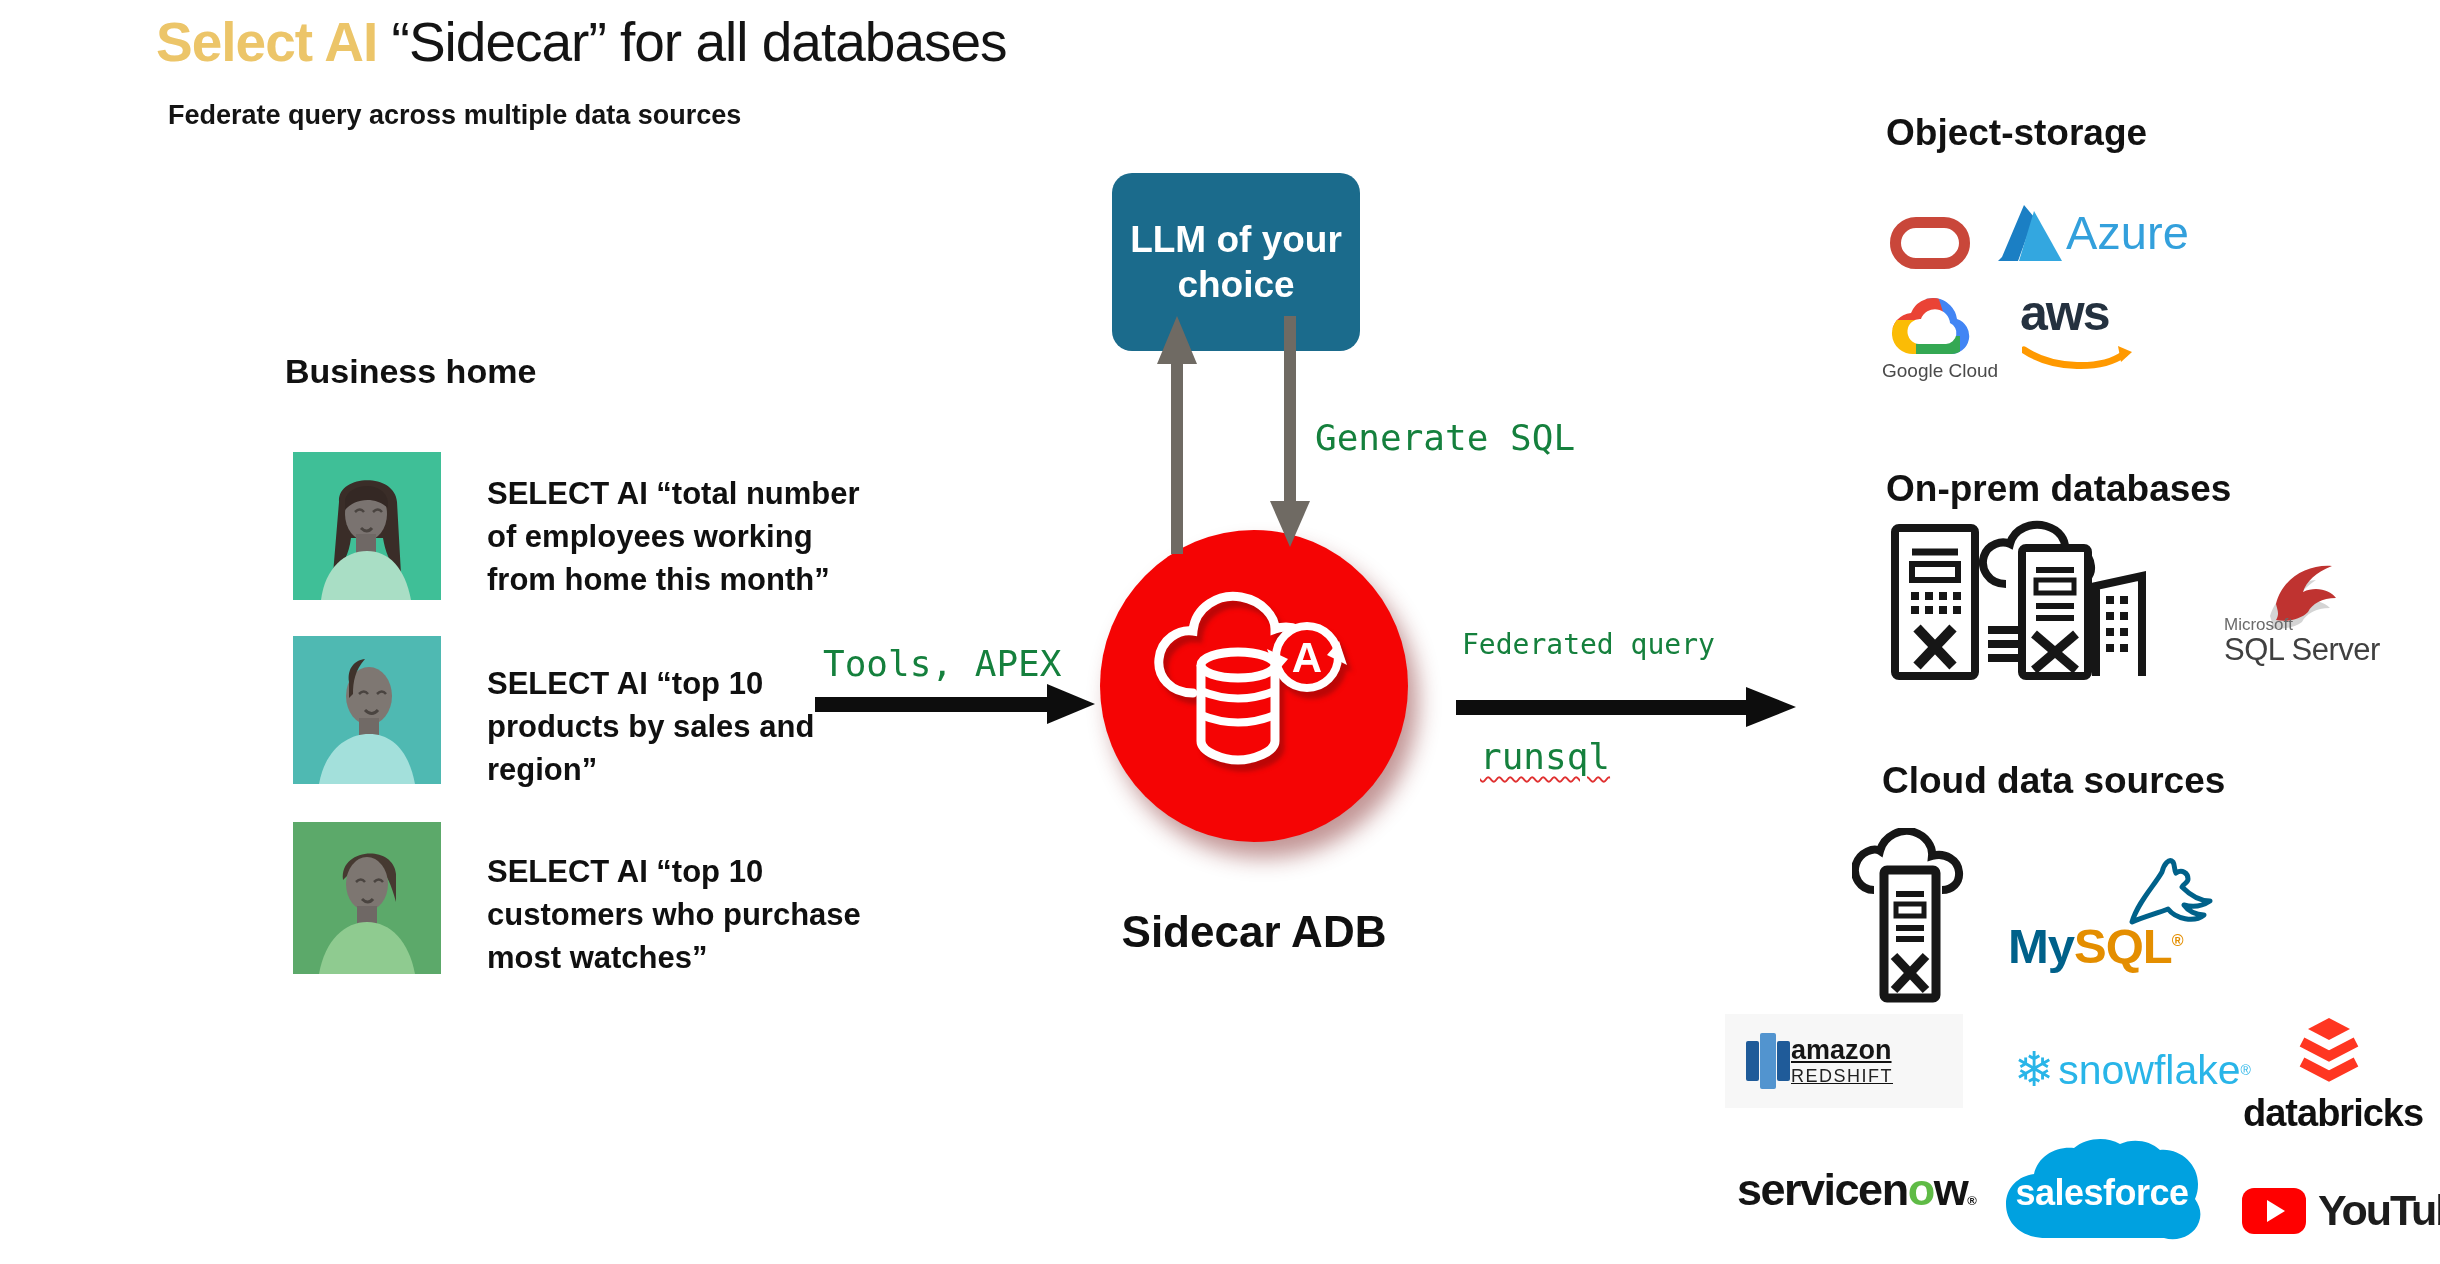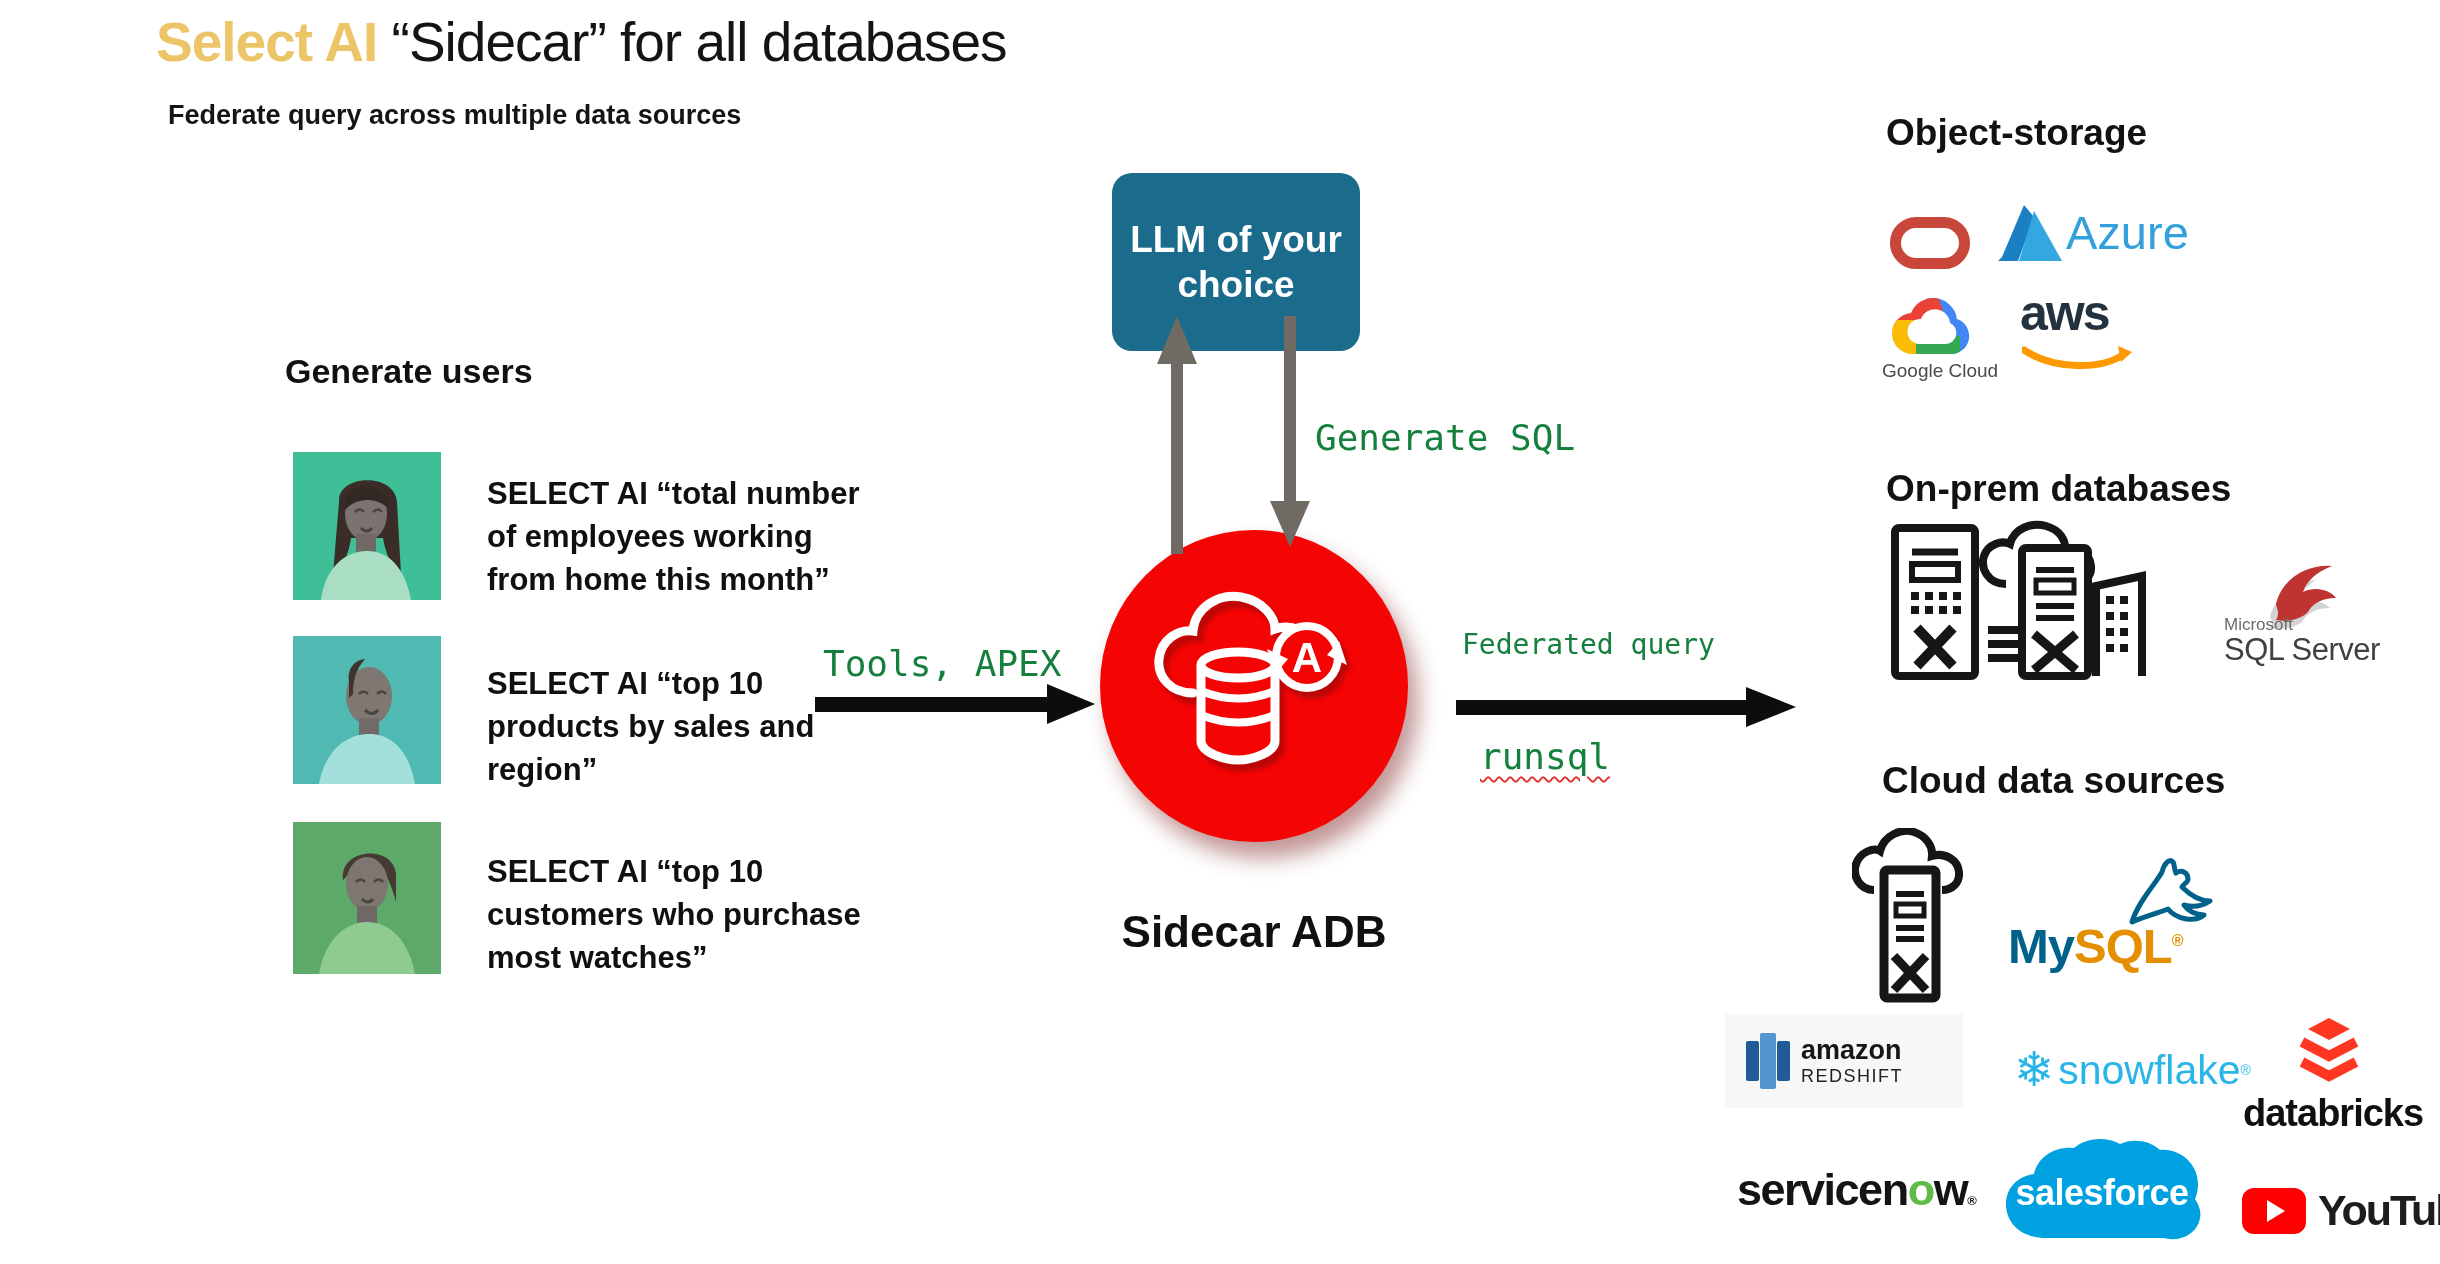--- a/index.html
+++ b/index.html
@@ -40,21 +40,21 @@
   .azure-text{left:2066px;top:205px;font-size:47px;font-weight:400;color:#33A0DC;}
   .gcloud-label{left:1882px;top:360px;font-size:19px;color:#4A4A4A;font-weight:500;}
   .aws-text{left:2020px;top:288px;font-size:50px;font-weight:700;color:#24313F;letter-spacing:-2px;line-height:50px;}
   .ms-brand{left:2224px;top:615px;font-size:17px;color:#6A6A6A;}
   .ms-sql{left:2224px;top:632px;font-size:31px;color:#404040;letter-spacing:-0.5px;}
   
   .mysql-text{left:2008px;top:918px;font-size:49px;font-weight:800;letter-spacing:-1px;}
   .mysql-my{color:#00618A;} .mysql-sql{color:#E48E00;}
   .mysql-reg{font-size:16px;color:#E48E00;vertical-align:super;}
   .redshift-card{left:1725px;top:1014px;width:238px;height:94px;background:#F7F7F7;display:flex;align-items:center;}
-  .redshift-texts{margin-left:10px;line-height:1;}
+  .redshift-texts{line-height:1;text-decoration:underline;}
   .redshift-brand{font-size:27px;font-weight:800;color:#161616;}
   .redshift-name{font-size:18px;font-weight:500;color:#222;letter-spacing:1.5px;margin-top:3px;}
   .snowflake-row{left:2014px;top:1046px;display:flex;align-items:center;color:#29B5E8;}
   .snowflake-icon{font-size:48px;line-height:48px;}
   .snowflake-label{font-size:41px;font-weight:500;margin-left:4px;}
   .snowflake-reg{font-size:14px;vertical-align:super;}
   .databricks-label{left:2243px;top:1092px;font-size:38px;font-weight:700;color:#101010;letter-spacing:-1px;}
   .servicenow{left:1737px;top:1164px;font-size:45px;font-weight:700;color:#141414;letter-spacing:-1.5px;}
   .servicenow .now-o{color:#5FBB46;}
   .servicenow .reg{font-size:13px;color:#141414;}
@@ -70,21 +70,21 @@
 </head>
 <body>
 
 <div id="canvas">
 
   <div class="abs title">
     <span class="brand">Select AI</span><span class="rest"> “Sidecar” for all databases</span>
   </div>
   <div class="abs subtitle">Federate query across multiple data sources</div>
 
-  <div class="abs bu-heading">Generate users</div>
+  <div class="abs bu-heading">Business home</div>
 
   <div class="abs avatar knit" style="left:293px;top:452px;">
     <svg width="148" height="148" viewBox="0 0 148 148">
       <rect width="148" height="148" fill="#3FBF97"></rect>
       <path d="M46,50 C44,22 102,20 104,50 L108,122 C96,112 92,98 90,86 L58,86 C56,102 50,114 40,122 Z" fill="#3A2D28"></path>
       <ellipse cx="73" cy="62" rx="21" ry="27" fill="#7A7370"></ellipse>
       <path d="M52,48 C56,30 92,28 95,50 L95,56 C82,44 62,46 52,58 Z" fill="#342824"></path>
       <rect x="63" y="82" width="20" height="22" fill="#6F6865"></rect>
       <path d="M28,148 C32,116 52,99 74,99 C96,99 112,116 118,148 Z" fill="#A9DEC5"></path>
       <path d="M62,60 q5,-5 9,0" stroke="#4A4440" stroke-width="2.5" fill="none"></path>

